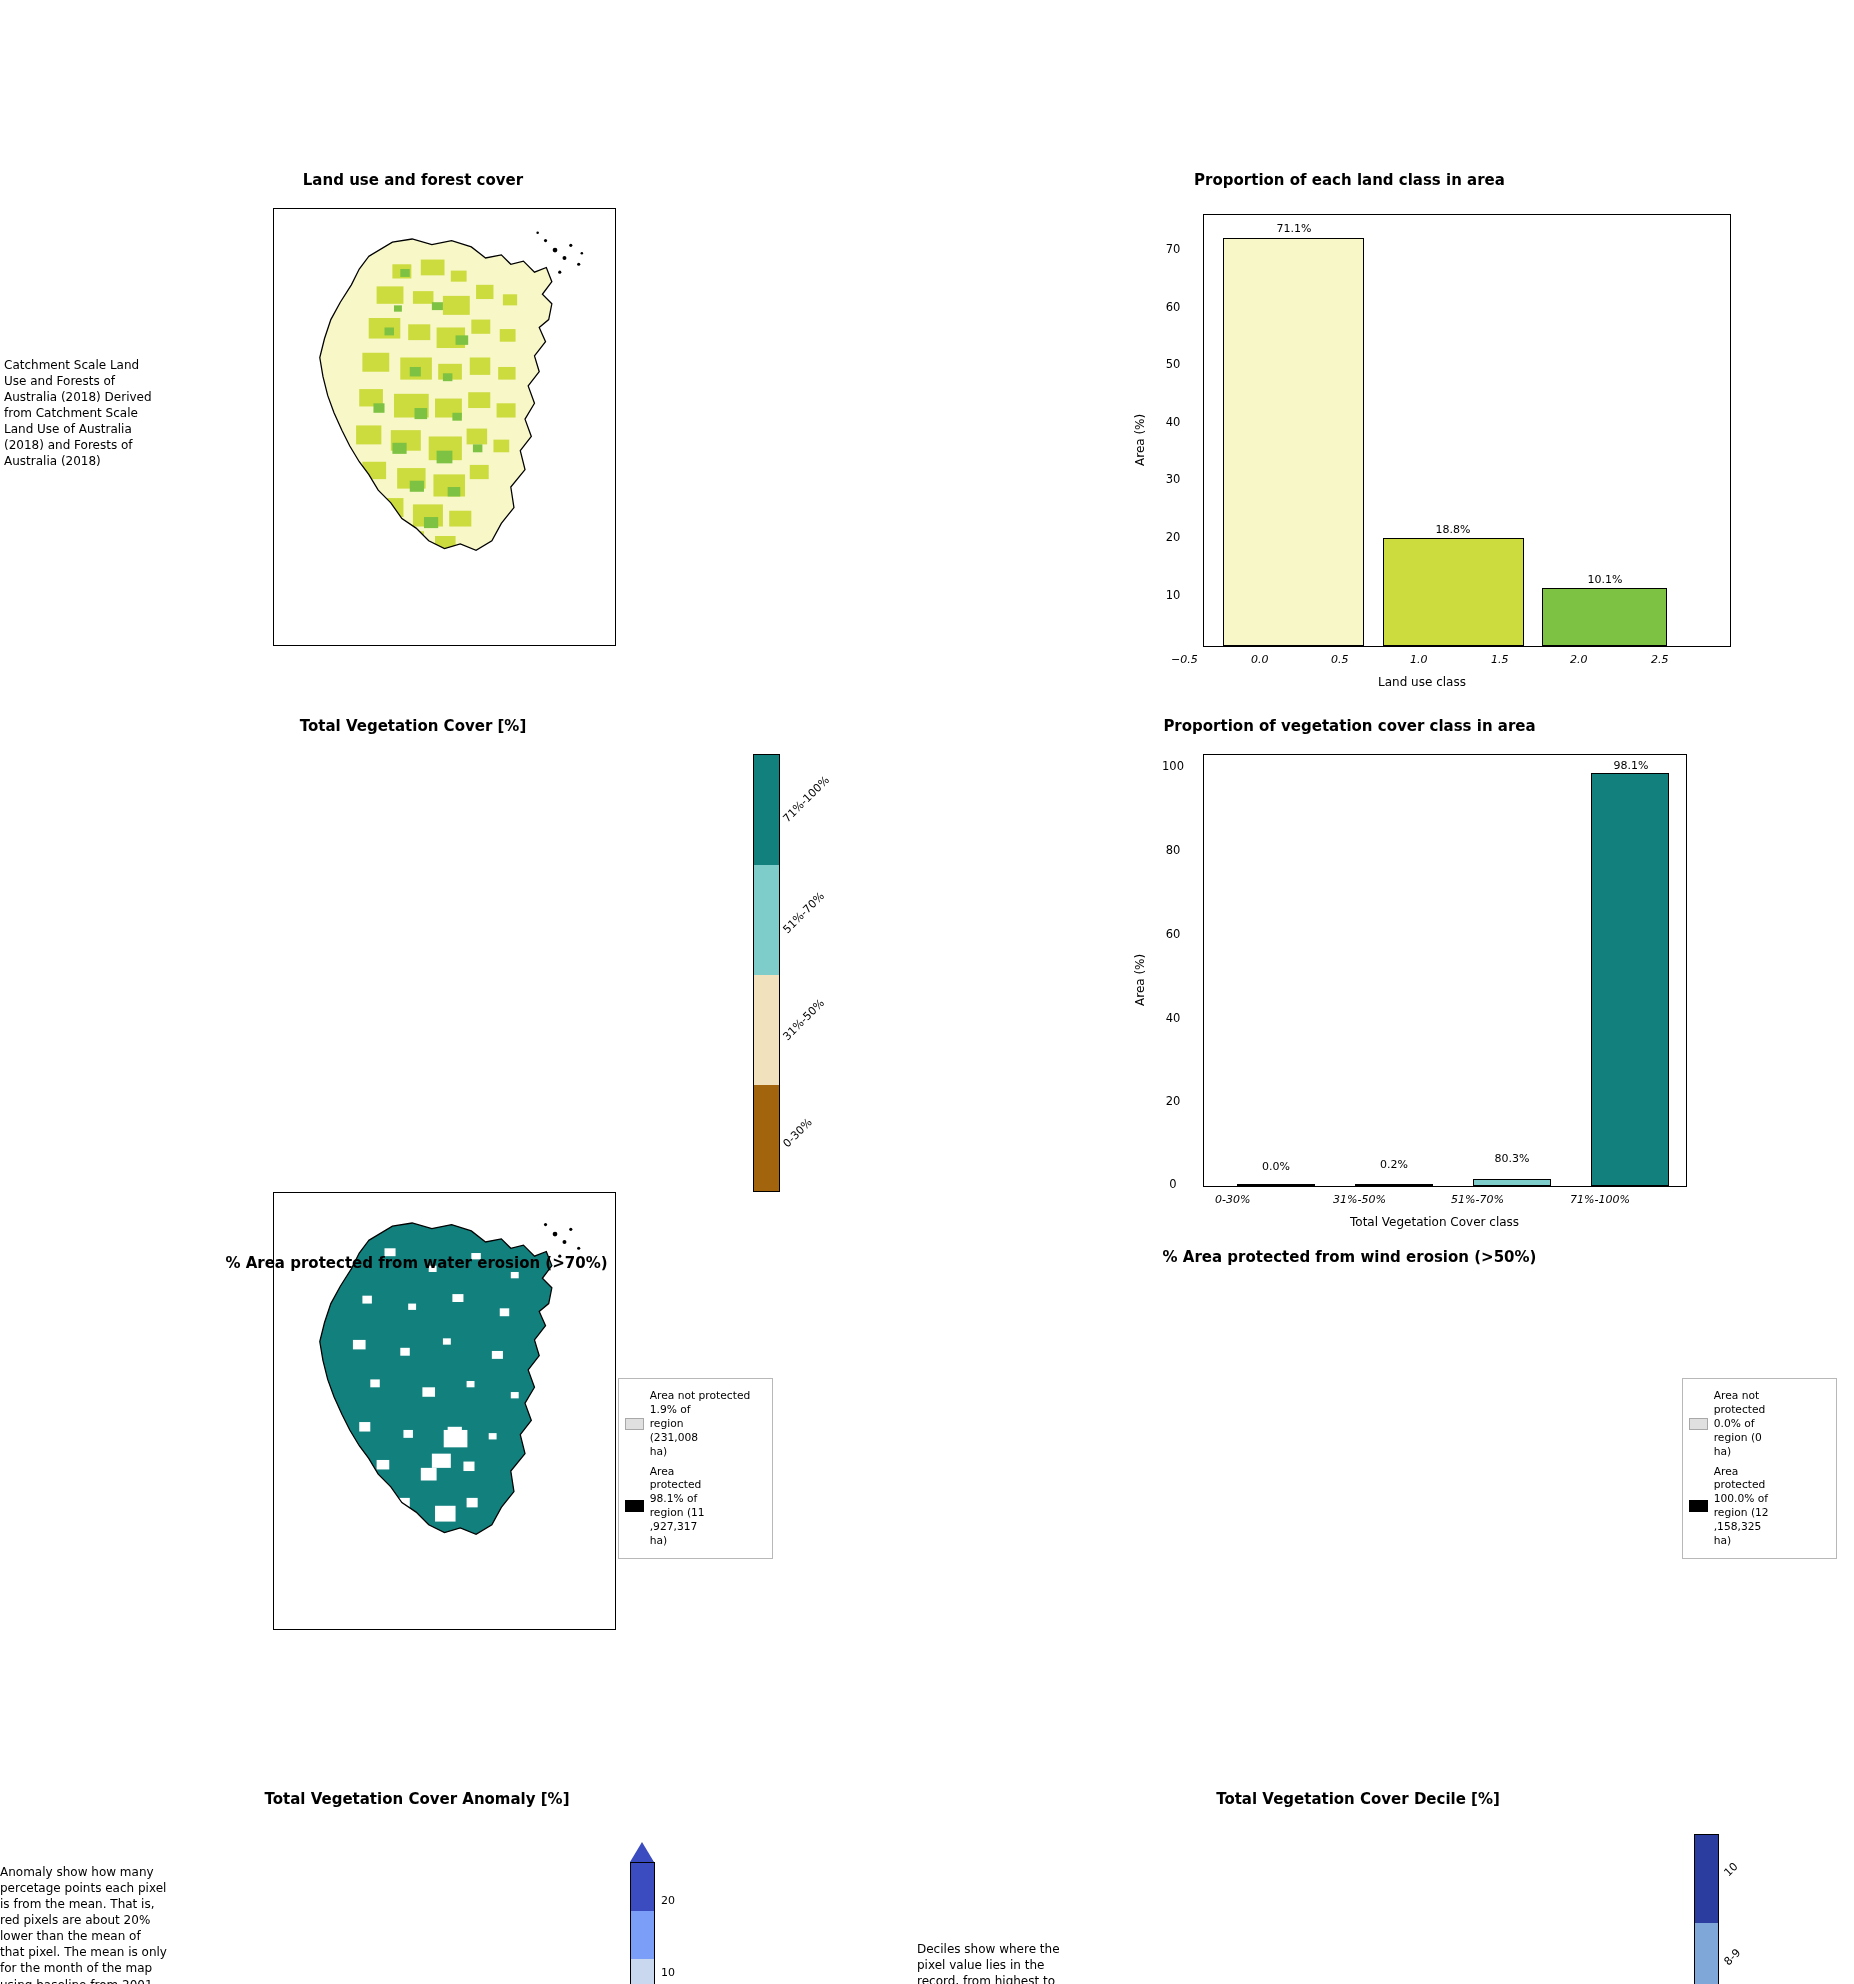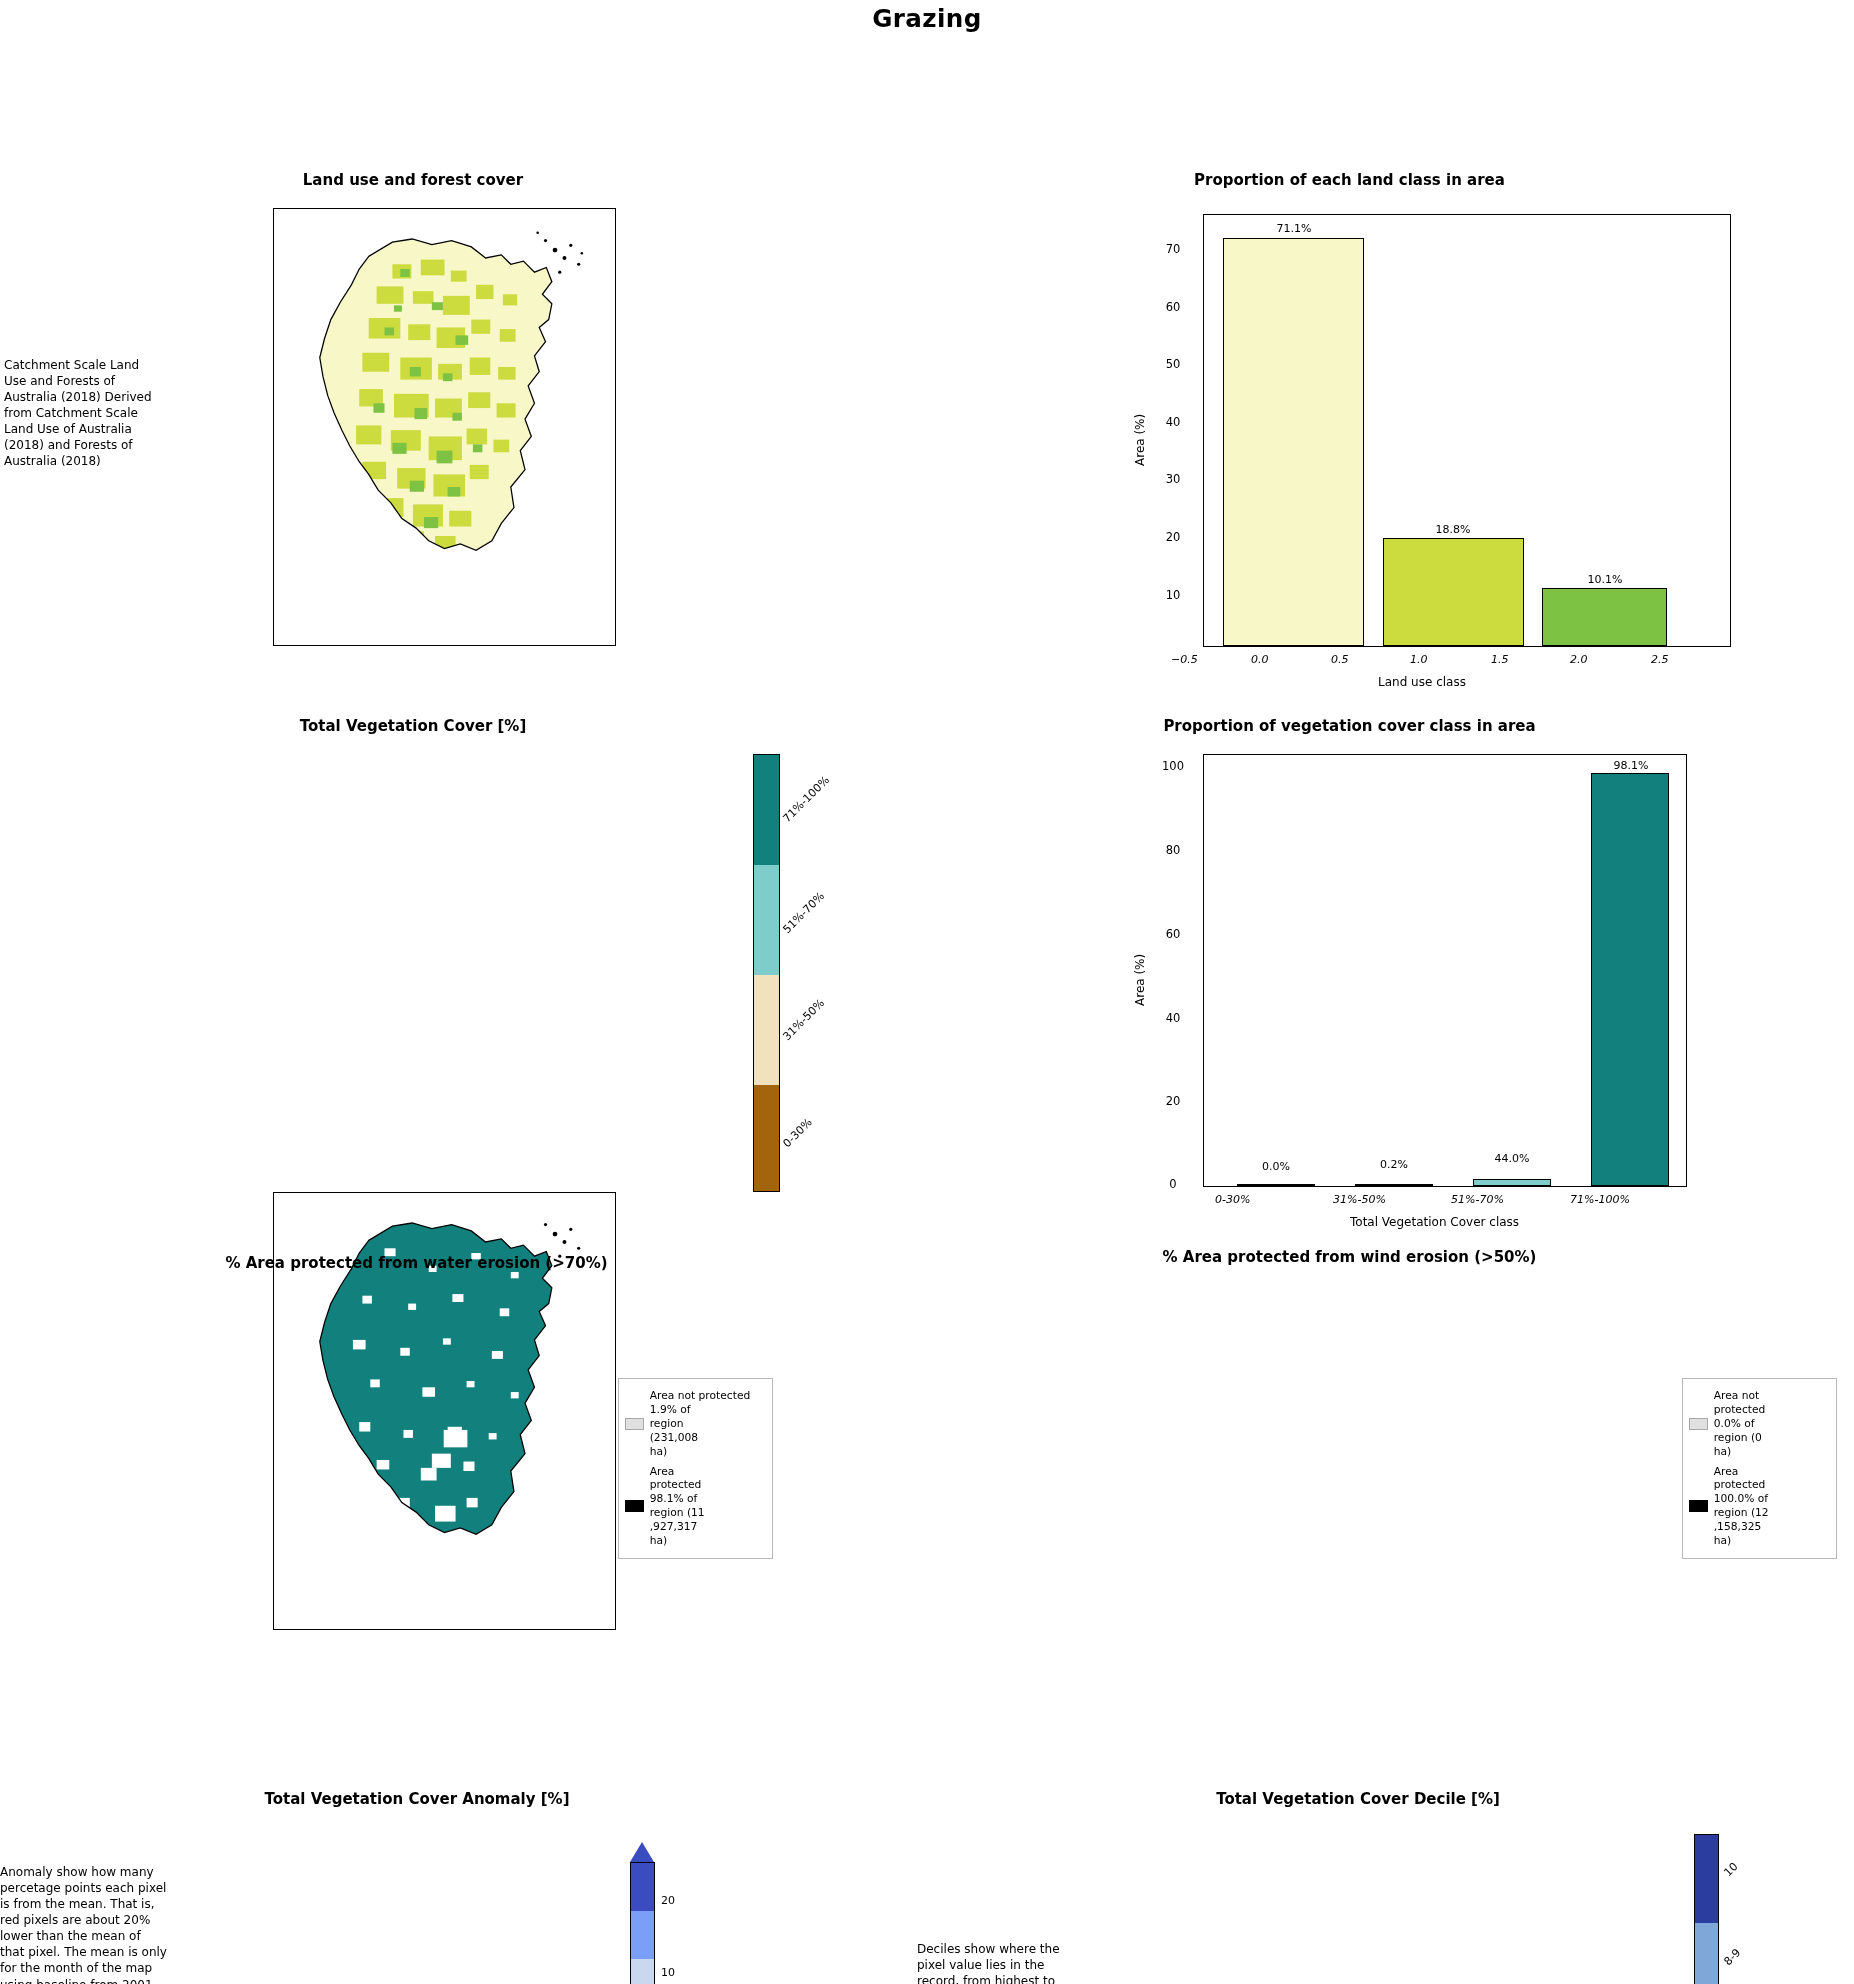--- a/index.html
+++ b/index.html
@@ -157,21 +157,20 @@
     position: absolute;
     font-size: 11px;
     white-space: nowrap;
   }
 </style>
 </head>
 <body>
 
 <div class="page">
 
-  <div class="abs" id="page-title">Grazing</div>
 
   <div class="abs panel-title" style="left:151px; top:171px; width:524px;">Land use and forest cover</div>
 
   <div class="abs side-note" style="left:4px; top:357px; width:159px;"> Catchment Scale Land Use and Forests of Australia (2018) Derived from Catchment Scale Land Use of Australia (2018) and Forests of Australia (2018)</div>
 
   <div class="abs map-frame" style="left:273px; top:208px; width:343px; height:438px;">
     <svg class="map-svg" viewBox="0 0 432 552" preserveAspectRatio="none">
       <defs>
         <clipPath id="catch">
           <path d="M120,60 L150,42 L175,38 L200,45 L225,40 L250,48 L268,62 L288,58 L300,70 L316,66
@@ -373,21 +372,21 @@
   <div class="abs panel-title" style="left:1032px; top:717px; width:635px;">Proportion of vegetation cover class in area</div>
 
   <div class="axes" style="left:1203px; top:754px; width:484px; height:433px;">
     <div class="bar" style="left:33px; width:78px; height:0.4px; background:#a2640c;"></div>
     <div class="bar" style="left:151px; width:78px; height:1.2px; background:#f2e1bd;"></div>
     <div class="bar" style="left:269px; width:78px; height:7.5px; background:#7fcdcb;"></div>
     <div class="bar" style="left:387px; width:78px; height:413px; background:#12817e;"></div>
 
     <div class="bar-label" style="left:40px; top:405px; width:64px;">0.0%</div>
     <div class="bar-label" style="left:158px; top:403px; width:64px;">0.2%</div>
-    <div class="bar-label" style="left:276px; top:397px; width:64px;">44.0%</div>
+    <div class="bar-label" style="left:276px; top:397px; width:64px;">80.3%</div>
     <div class="bar-label" style="left:395px; top:4px; width:64px;">98.1%</div>
   </div>
 
   <div class="abs ytick-label" style="left:1151px; top:1177px; width:44px;">0</div>
   <div class="abs ytick-label" style="left:1151px; top:1094px; width:44px;">20</div>
   <div class="abs ytick-label" style="left:1151px; top:1011px; width:44px;">40</div>
   <div class="abs ytick-label" style="left:1151px; top:927px; width:44px;">60</div>
   <div class="abs ytick-label" style="left:1151px; top:843px; width:44px;">80</div>
   <div class="abs ytick-label" style="left:1151px; top:759px; width:44px;">100</div>
 

